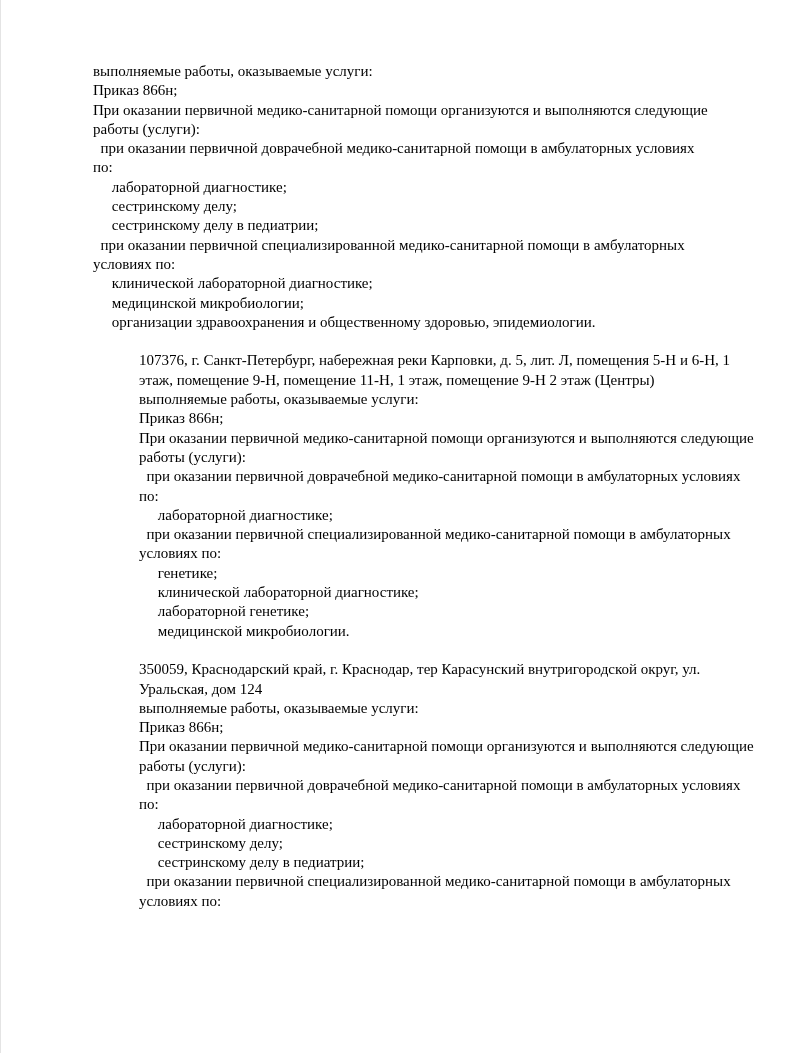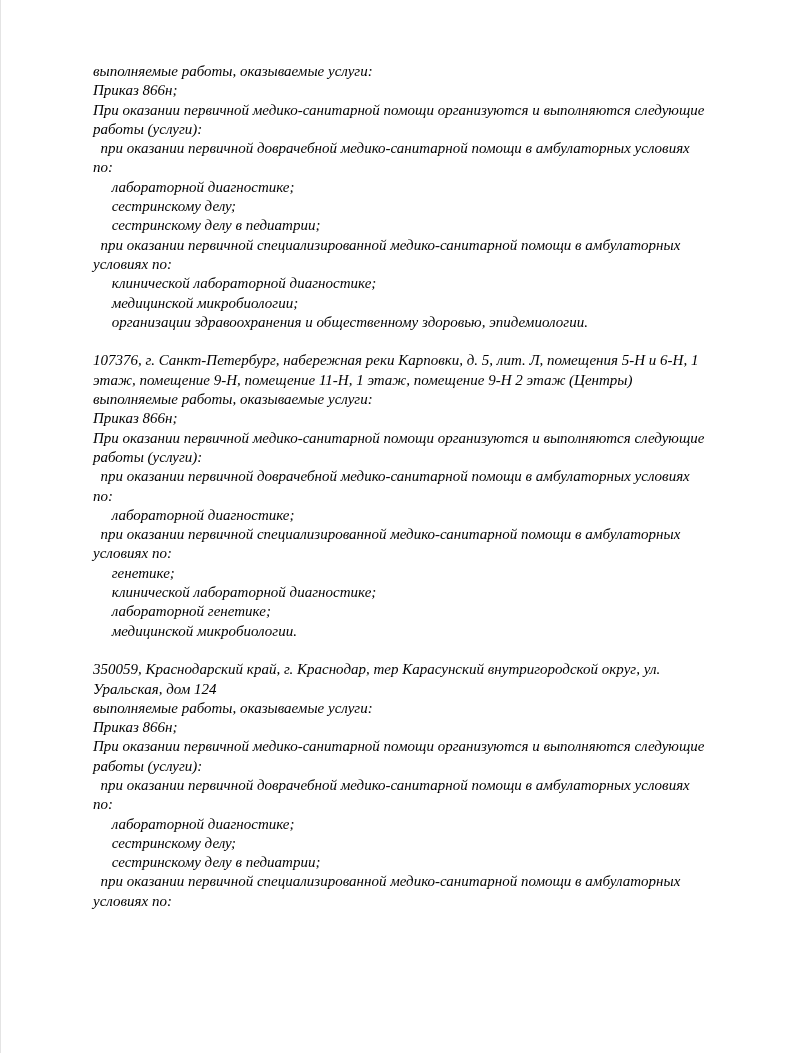--- a/index.html
+++ b/index.html
@@ -24,28 +24,28 @@
   }
   .content {
     position: absolute;
     left: 93px;
     top: 62px;
     width: 668px;
     font-family: "Liberation Serif", "DejaVu Serif", serif;
     font-size: 15px;
     line-height: 19.3px;
     color: #000000;
-    font-style: italic;
     -webkit-font-smoothing: antialiased;
   }
   .block {
     white-space: pre-wrap;
   }
   .block + .block {
     margin-top: 19.3px;
+    margin-left: 46px;
   }
 </style>
 </head>
 <body>
 
 <div class="page-edge"></div>
 
 <div class="content">
   <div class="block">выполняемые работы, оказываемые услуги:
 Приказ 866н;

